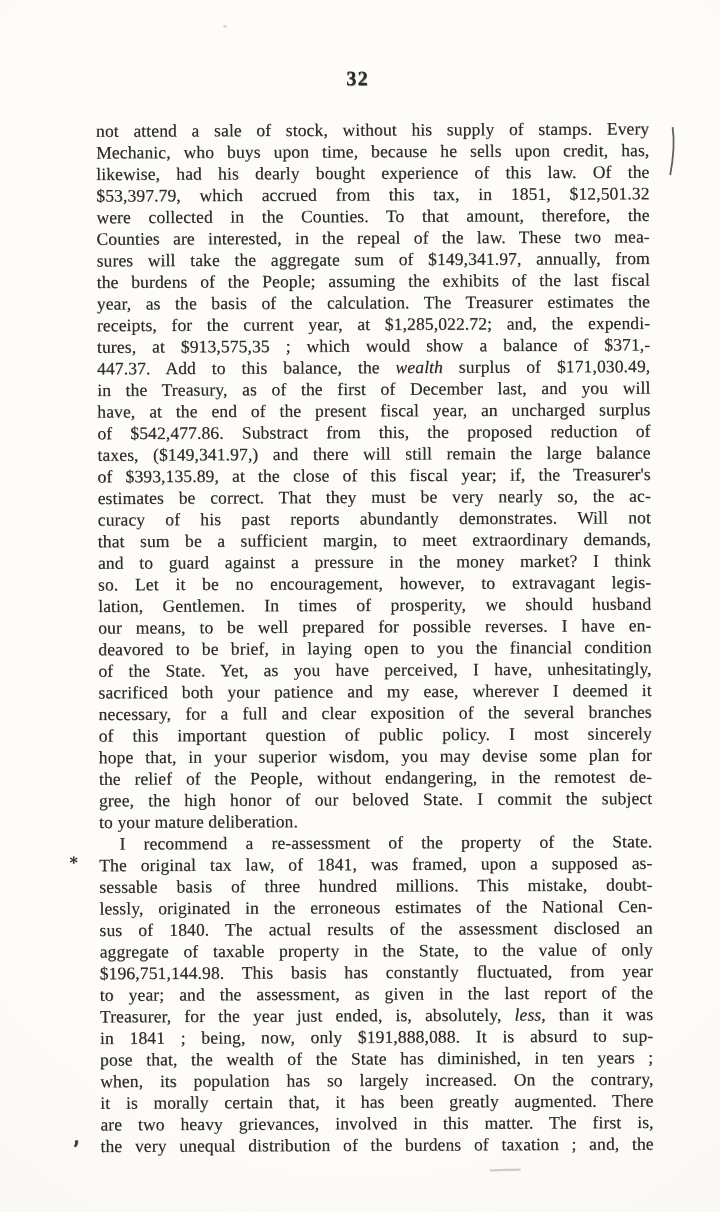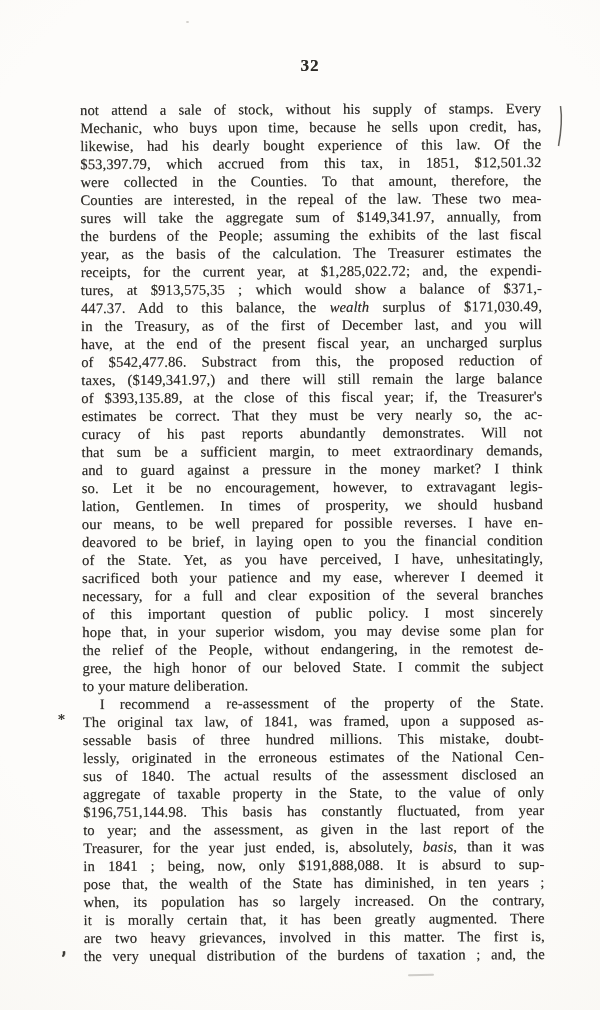--- a/index.html
+++ b/index.html
@@ -13,21 +13,21 @@
   .scan-page {
     position: absolute;
     inset: 0;
     width: 600px;
     height: 1010px;
     background: radial-gradient(ellipse 120% 90% at 50% 42%, #fdfcfa 55%, #f7f5f0 92%, #f2f0ea 100%);
   }
   .page-number {
     position: absolute;
     top: 56px;
-    left: 80px;
+    left: 68px;
     width: 460px;
     text-align: center;
     font-family: "Liberation Serif", "DejaVu Serif", serif;
     font-weight: 700;
     font-size: 17px;
     letter-spacing: 1px;
     color: #2d2b27;
     text-shadow: 0.3px 0.3px 0.4px rgba(45,43,39,0.6);
   }
   .text-block {
@@ -140,21 +140,21 @@
       <div class="line">gree, the high honor of our beloved State.  I commit the subject</div>
       <div class="line no-justify">to your mature deliberation.</div>
       <div class="line indent">I recommend a re-assessment of the property of the State.</div>
       <div class="line">The original tax law, of 1841, was framed, upon a supposed as-</div>
       <div class="line">sessable basis of three hundred millions.  This mistake, doubt-</div>
       <div class="line">lessly, originated in the erroneous estimates of the National Cen-</div>
       <div class="line">sus of 1840.  The actual results of the assessment disclosed an</div>
       <div class="line">aggregate of taxable property in the State, to the value of only</div>
       <div class="line">$196,751,144.98.  This basis has constantly fluctuated, from year</div>
       <div class="line">to year; and the assessment, as given in the last report of the</div>
-      <div class="line">Treasurer, for the year just ended, is, absolutely, <i>basis</i>, than it was</div>
+      <div class="line">Treasurer, for the year just ended, is, absolutely, <i>less</i>, than it was</div>
       <div class="line">in 1841 ; being, now, only $191,888,088.  It is absurd to sup-</div>
       <div class="line">pose that, the wealth of the State has diminished, in ten years ;</div>
       <div class="line">when, its population has so largely increased.  On the contrary,</div>
       <div class="line">it is morally certain that, it has been greatly augmented.  There</div>
       <div class="line">are two heavy grievances, involved in this matter.  The first is,</div>
       <div class="line">the very unequal distribution of the burdens of taxation ; and, the</div>
     </div>
 
   <span class="pen-stroke-mark">
     <svg width="12" height="46" viewBox="0 0 12 46">

